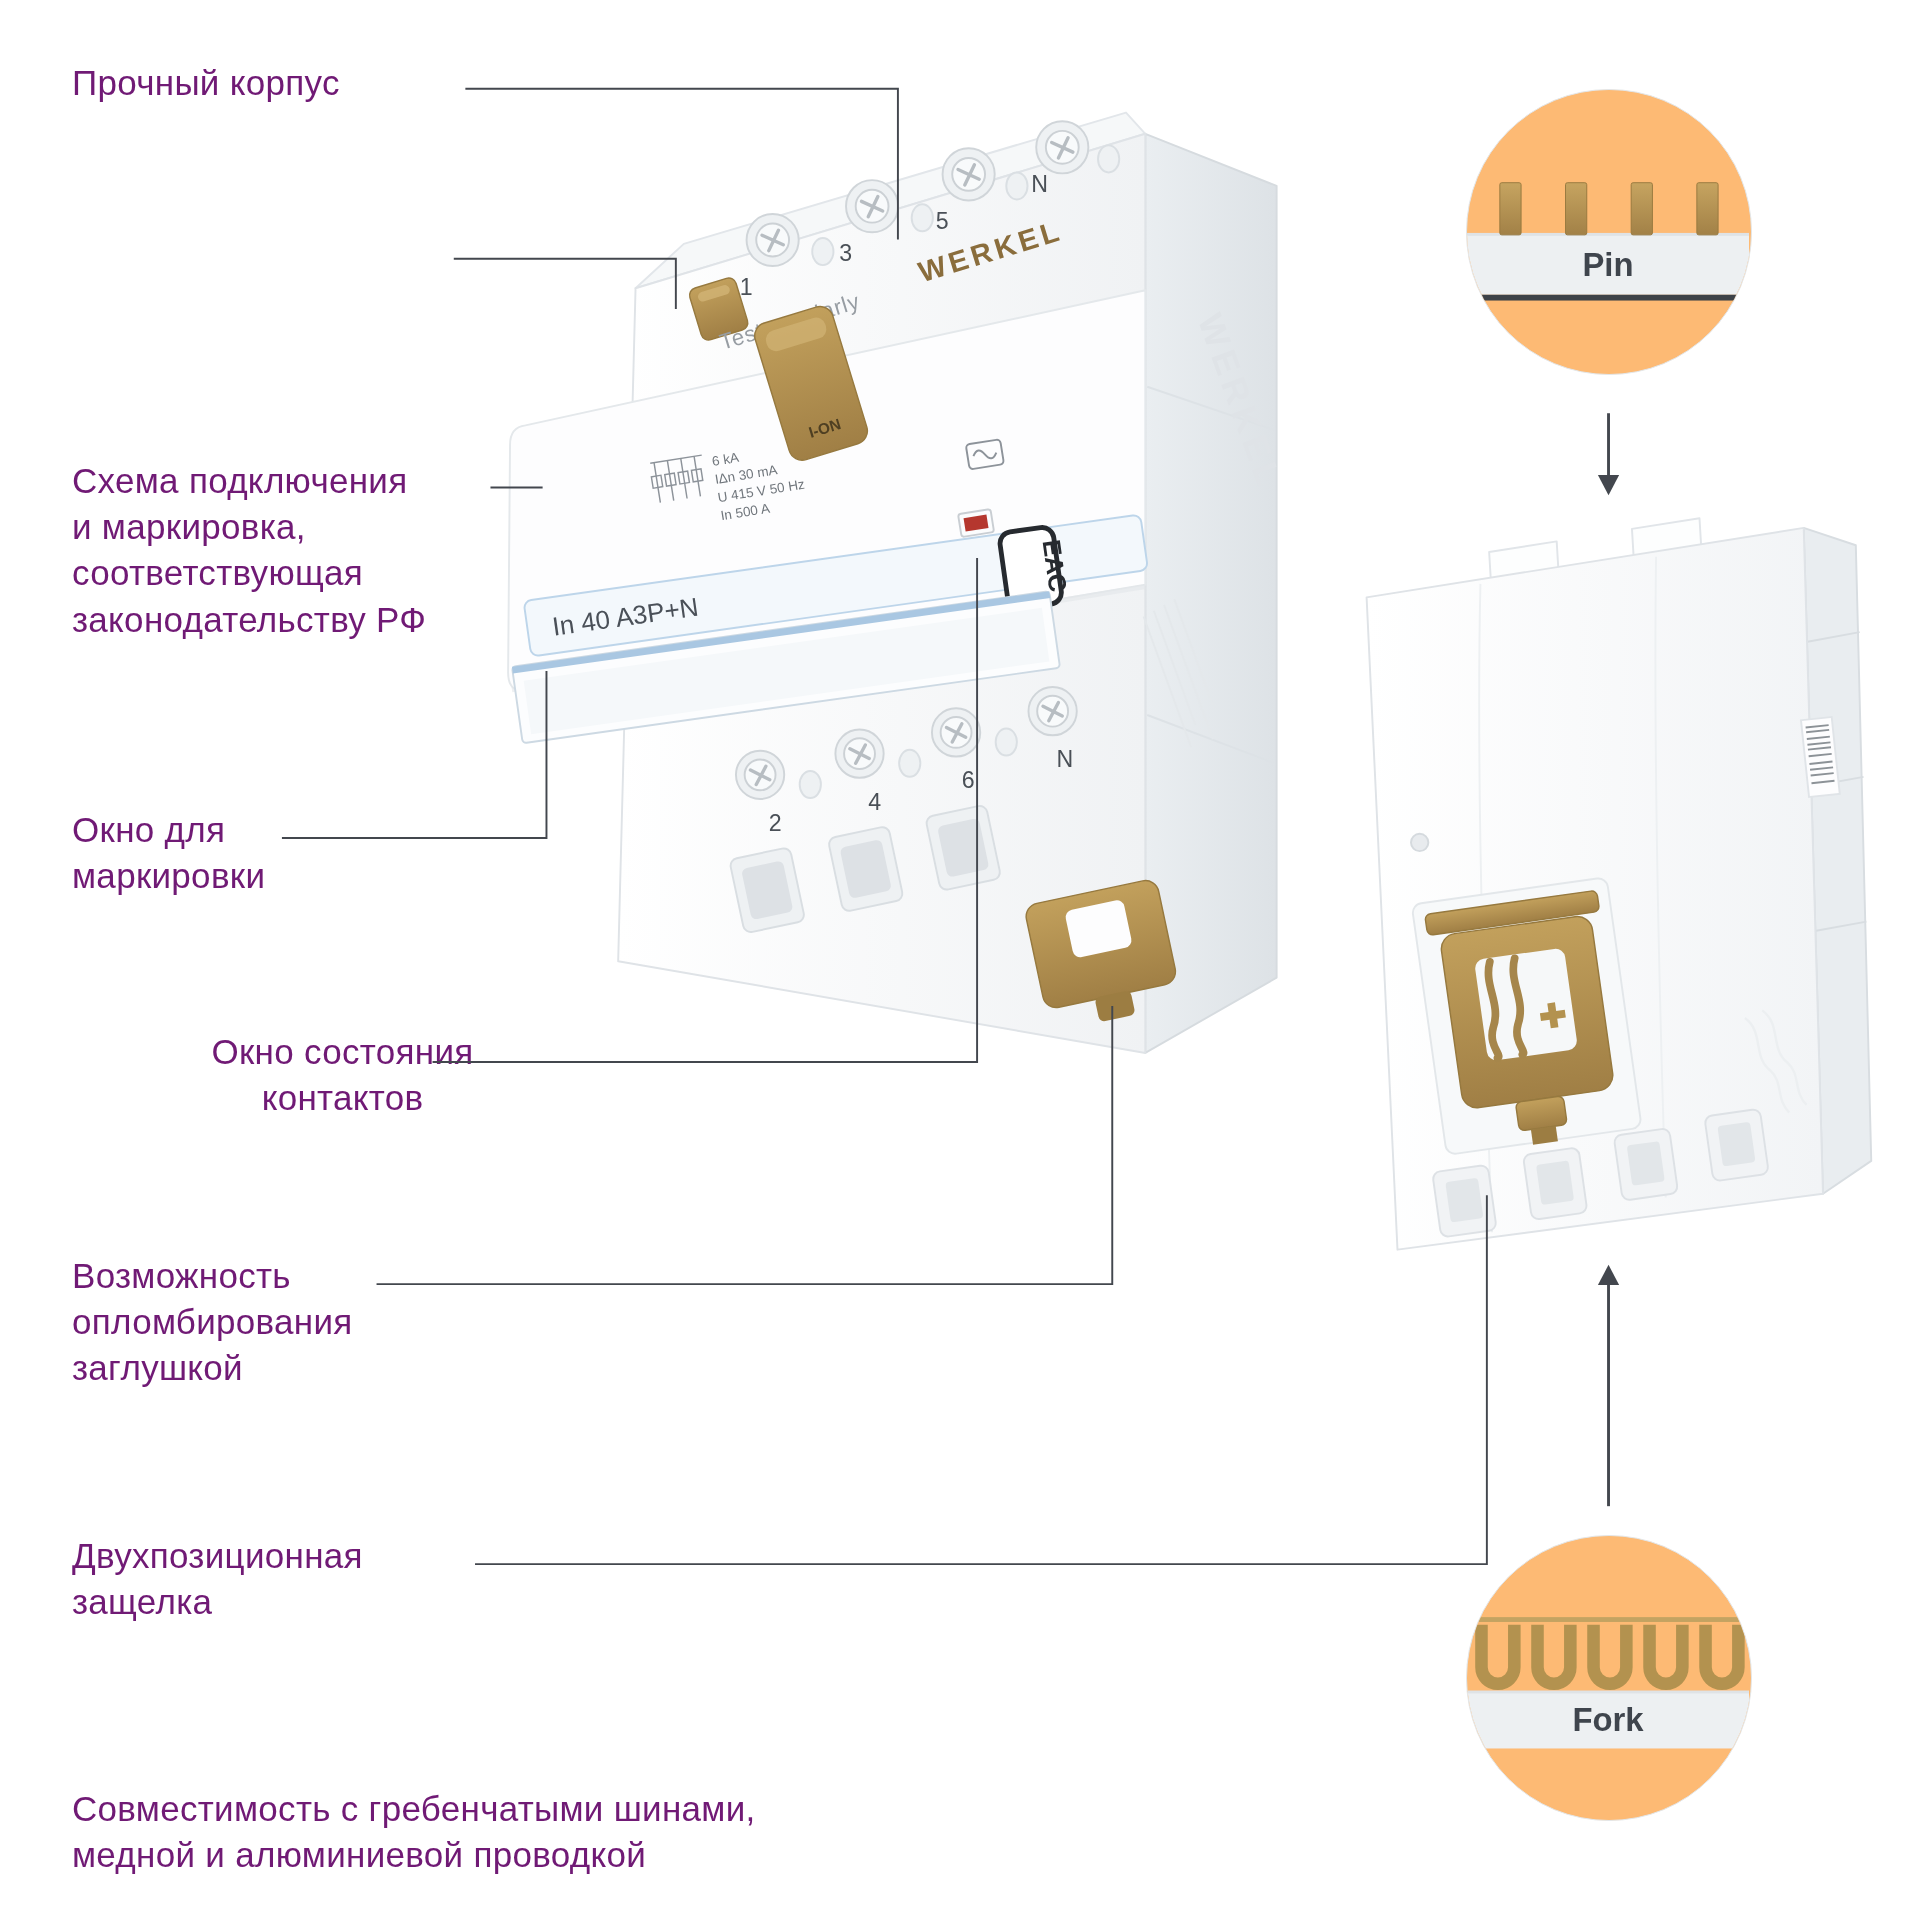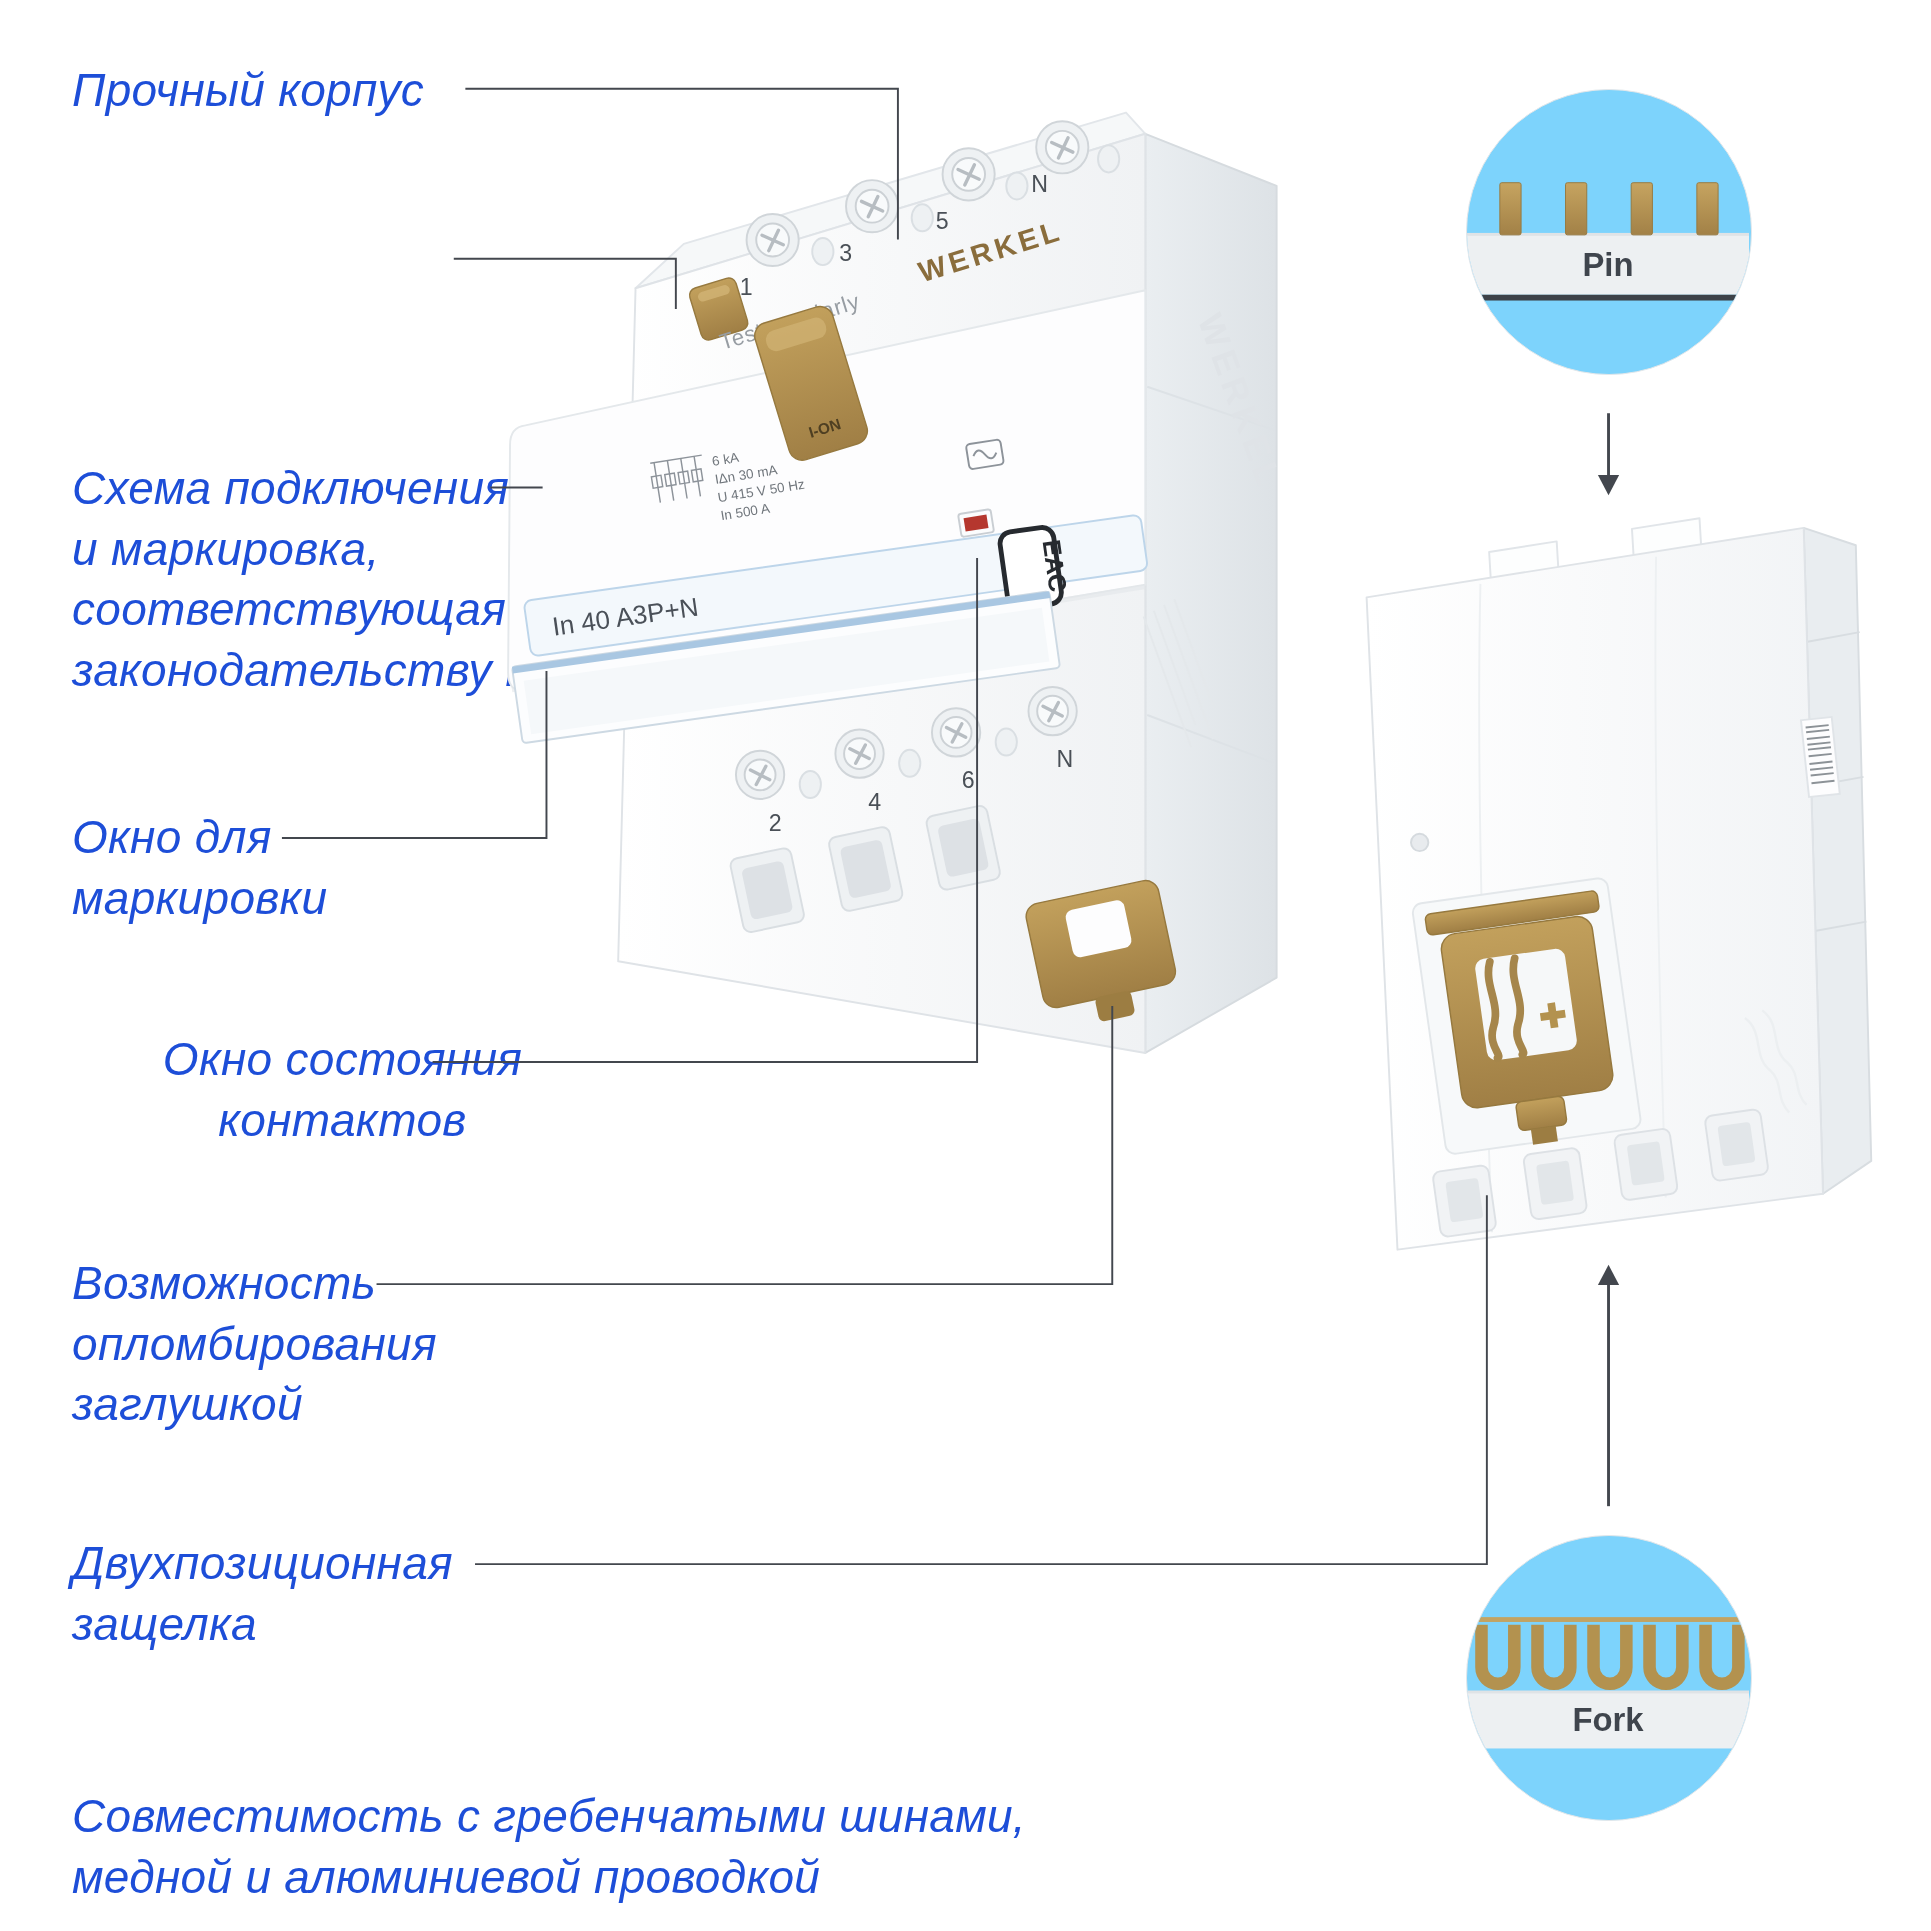--- a/index.html
+++ b/index.html
@@ -6,30 +6,30 @@
   html,body { background:#ffffff; }
   body {
     width:1931px; height:1931px;
     font-family:"Liberation Sans", sans-serif;
     color:#3c4149;
   }
   #canvas { position:relative; width:1931px; height:1931px; overflow:hidden; background:#ffffff; }
 
   .label {
     position:absolute; left:72px;
-    font-size:46px; line-height:1.32; letter-spacing:0.3px;
-    color:#1d4ed8; white-space:pre-line;font-style:italic;
+    font-size:35px; line-height:1.32; letter-spacing:0.3px;
+    color:#701a75; white-space:pre-line;
   }
   .overlay { position:absolute; left:0; top:0; width:1931px; height:1931px; pointer-events:none; }
   .devsvg  { position:absolute; }
 
   .callout {
     position:absolute; width:286px; height:286px;
     border-radius:50%; border:1.9px solid #e3e7ea;
-    background:#7dd3fc; overflow:hidden;
+    background:#fdba74; overflow:hidden;
   }
   .callout svg { display:block; }
   svg text { font-family:"Liberation Sans", sans-serif; }
   .callout-label { font-weight:bold; fill:#3f454d; }
 </style>
 </head>
 <body>
 
 <div id="canvas">
 

